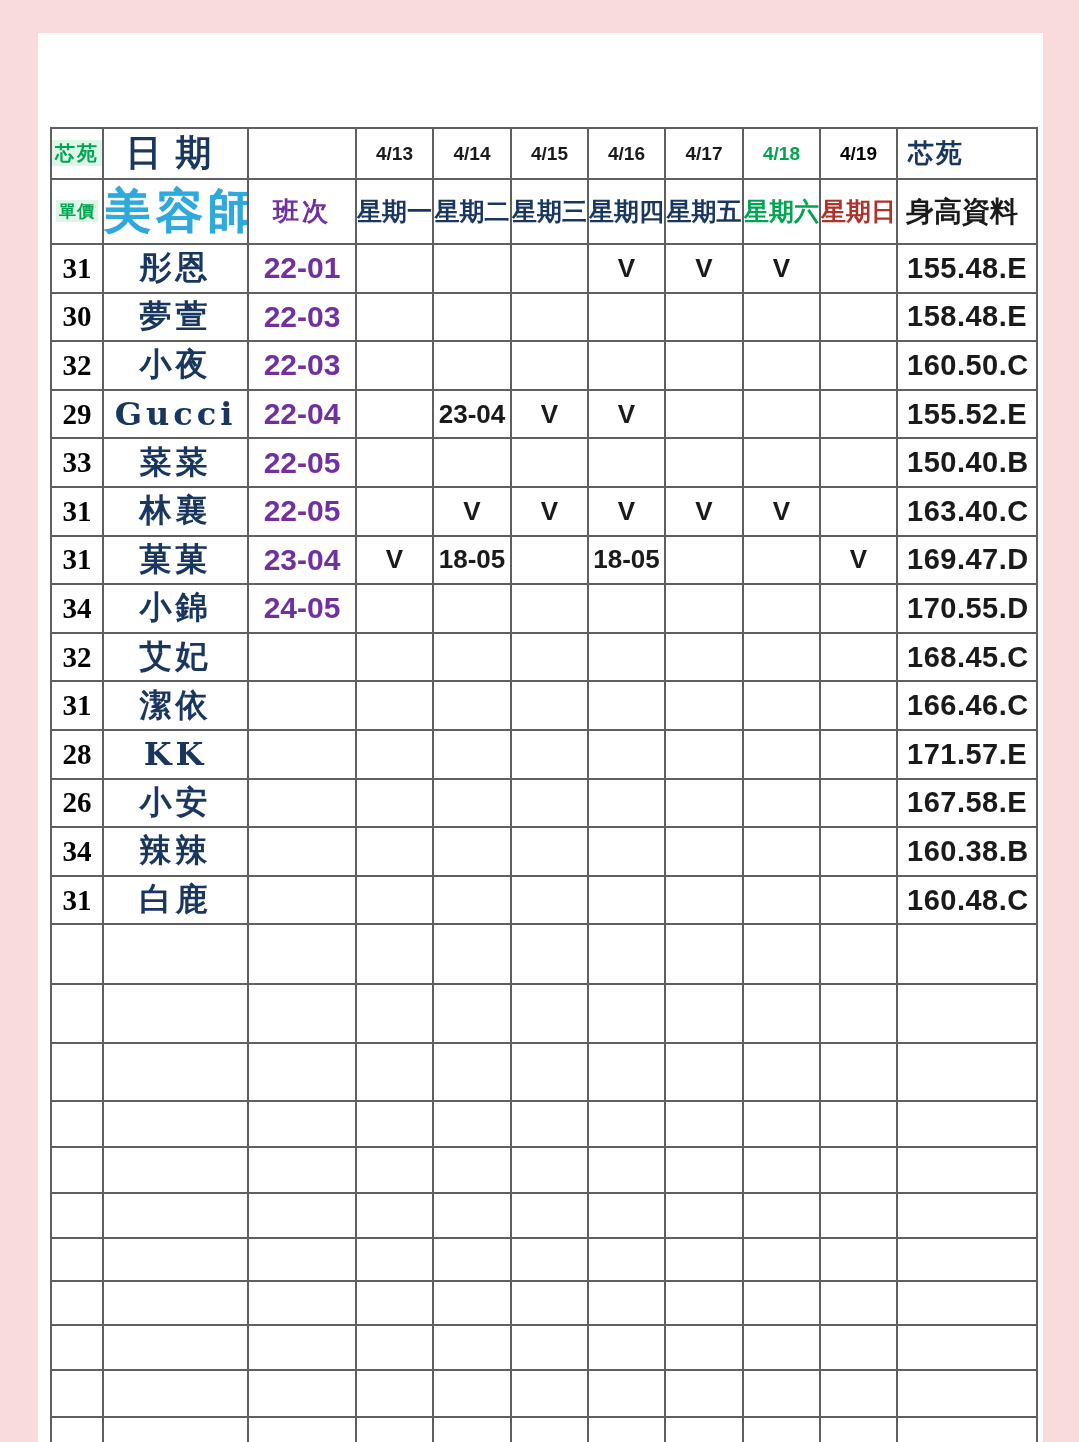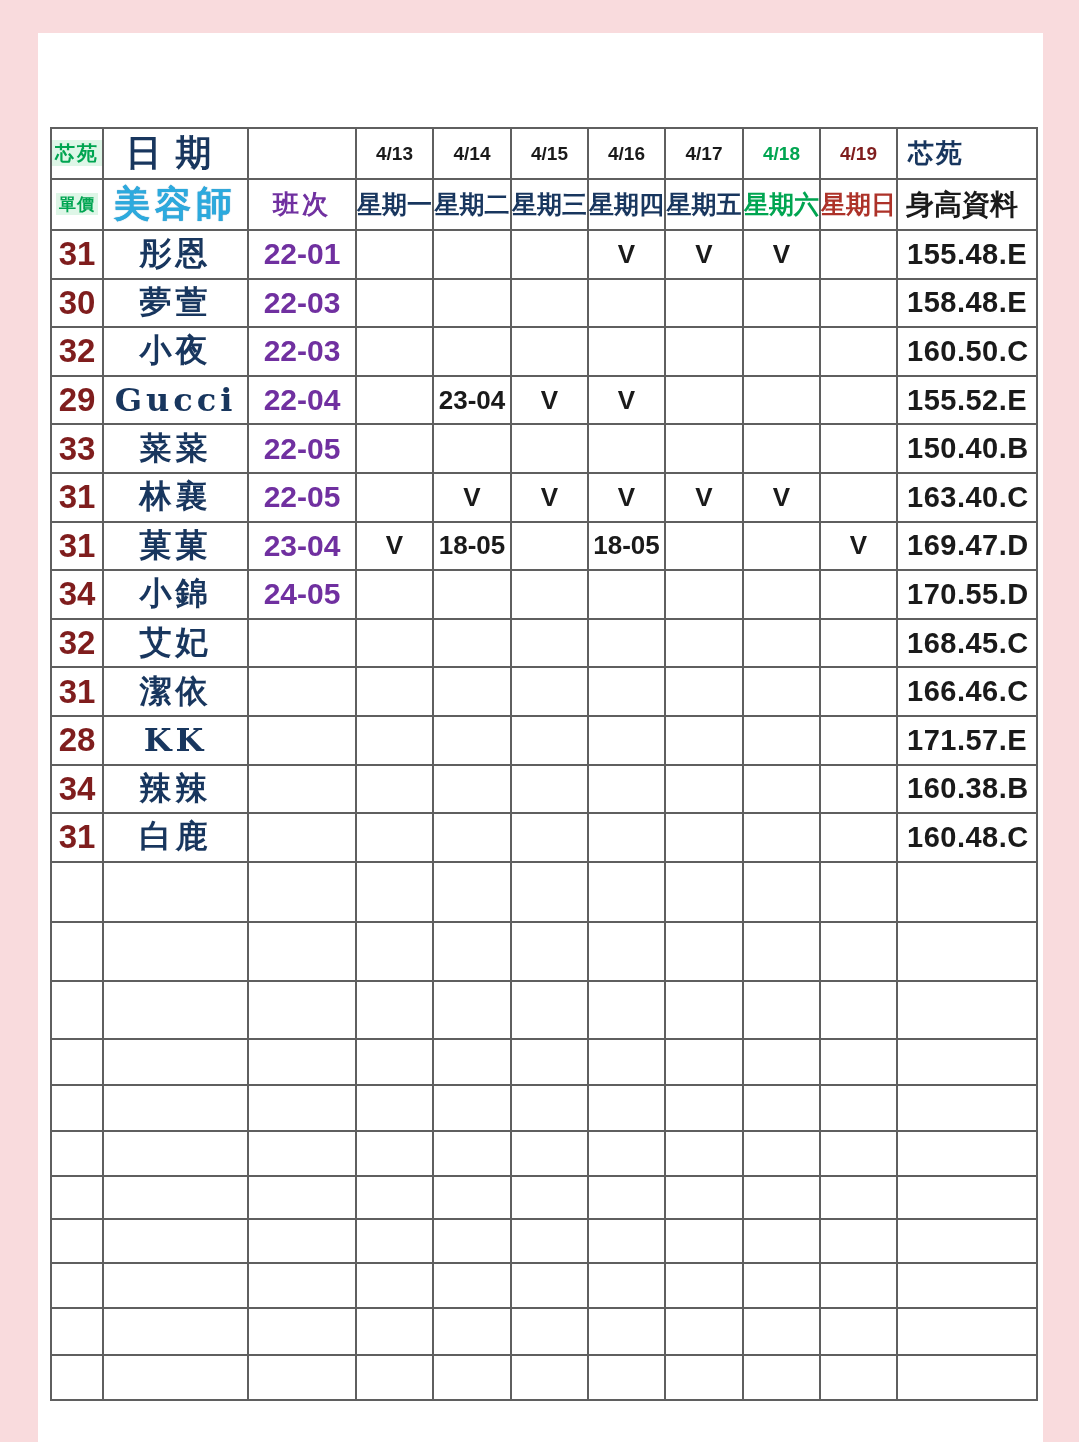--- a/index.html
+++ b/index.html
@@ -33,38 +33,38 @@
     font-weight:bold;
   }
   
   .sans{font-family:"Liberation Sans", sans-serif;}
   .cjk{font-family:"DejaVu Serif","Liberation Serif",serif;}
   
   .c-navy{color:#18365e;}
   .c-cyan{color:#2caade;text-shadow:0 0 1px #1879ad;}
   .c-purple{color:#7030a0;}
   .c-green{color:#00a551;}
-  .c-red{color:#7f1d1d;}
+  .c-red{color:#000000;}
   .c-darkred{color:#ad3229;}
   .c-black{color:#1a1a1a;}
   .hl-green{background:#def6e7;padding:1px 3px;}
   
   tr.hdr1{height:48px;}
   tr.hdr2{height:47px;}
   .tag-sm{font-size:20px;letter-spacing:2px;}
   .date-big{font-size:36px;letter-spacing:14px;}
   .date-num{font-size:19px;}
   .right-tag{font-size:26px;text-align:left !important;padding-left:10px !important;letter-spacing:2px;}
   .price-lbl{font-size:17px;letter-spacing:1px;}
-  .artist-lbl{font-size:36px;letter-spacing:5px;font-family:Liberation Serif, serif;}
+  .artist-lbl{font-size:47px;letter-spacing:5px;font-family:Liberation Serif, serif;}
   .shift-lbl{font-size:26px;letter-spacing:3px;}
   .weekday{font-size:25px;letter-spacing:0px;}
   .info-lbl{font-size:28px;text-align:left !important;padding-left:8px !important;}
   
-  td.price{font-size:33px;}
+  td.price{font-size:29px;font-family:Liberation Serif, serif;}
   td.name{font-size:32px;letter-spacing:4px;}
   td.shift{font-size:30px;}
   td.day{font-size:26px;}
   td.info{font-size:29px;text-align:left !important;padding-left:9px !important;letter-spacing:0.5px;}
 </style>
 </head>
 <body>
 
 <div class="card"></div>
 
@@ -248,20 +248,33 @@
         <td class="sans c-black day"></td>
         <td class="sans c-black day"></td>
         <td class="sans c-black day"></td>
         <td class="sans c-black day"></td>
         <td class="sans c-black day"></td>
         <td class="sans c-black day"></td>
         <td class="sans c-black day"></td>
         <td class="sans c-black info">171.57.E</td>
       </tr>
       <tr style="height: 48.6px;">
+        <td class="sans c-red price">26</td>
+        <td class="cjk c-navy name">小安</td>
+        <td class="sans c-purple shift"></td>
+        <td class="sans c-black day"></td>
+        <td class="sans c-black day"></td>
+        <td class="sans c-black day"></td>
+        <td class="sans c-black day"></td>
+        <td class="sans c-black day"></td>
+        <td class="sans c-black day"></td>
+        <td class="sans c-black day"></td>
+        <td class="sans c-black info">167.58.E</td>
+      </tr>
+      <tr style="height: 48.6px;">
         <td class="sans c-red price">34</td>
         <td class="cjk c-navy name">辣辣</td>
         <td class="sans c-purple shift"></td>
         <td class="sans c-black day"></td>
         <td class="sans c-black day"></td>
         <td class="sans c-black day"></td>
         <td class="sans c-black day"></td>
         <td class="sans c-black day"></td>
         <td class="sans c-black day"></td>
         <td class="sans c-black day"></td>

